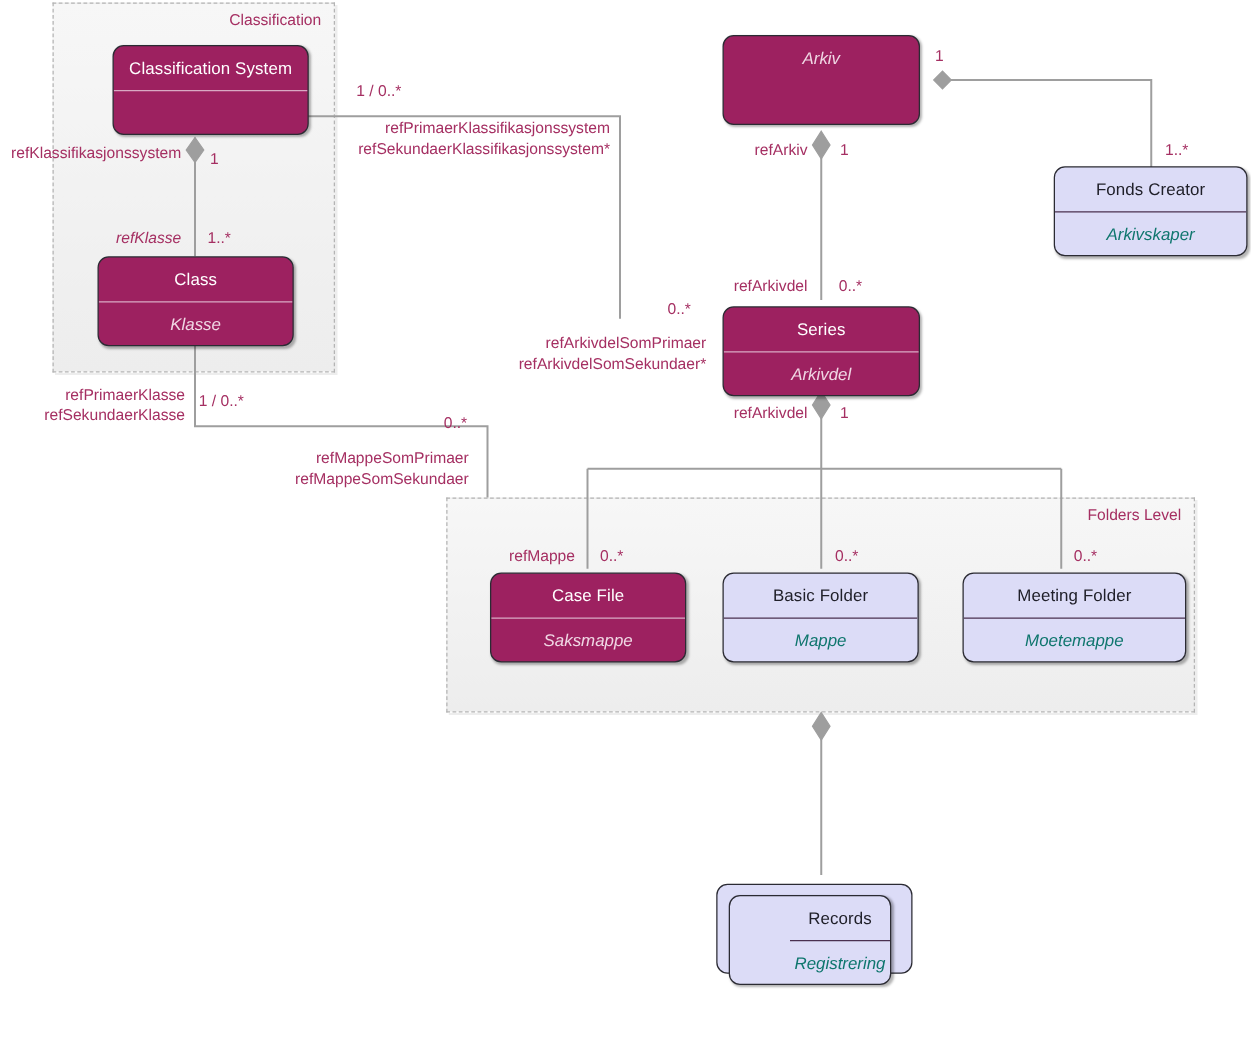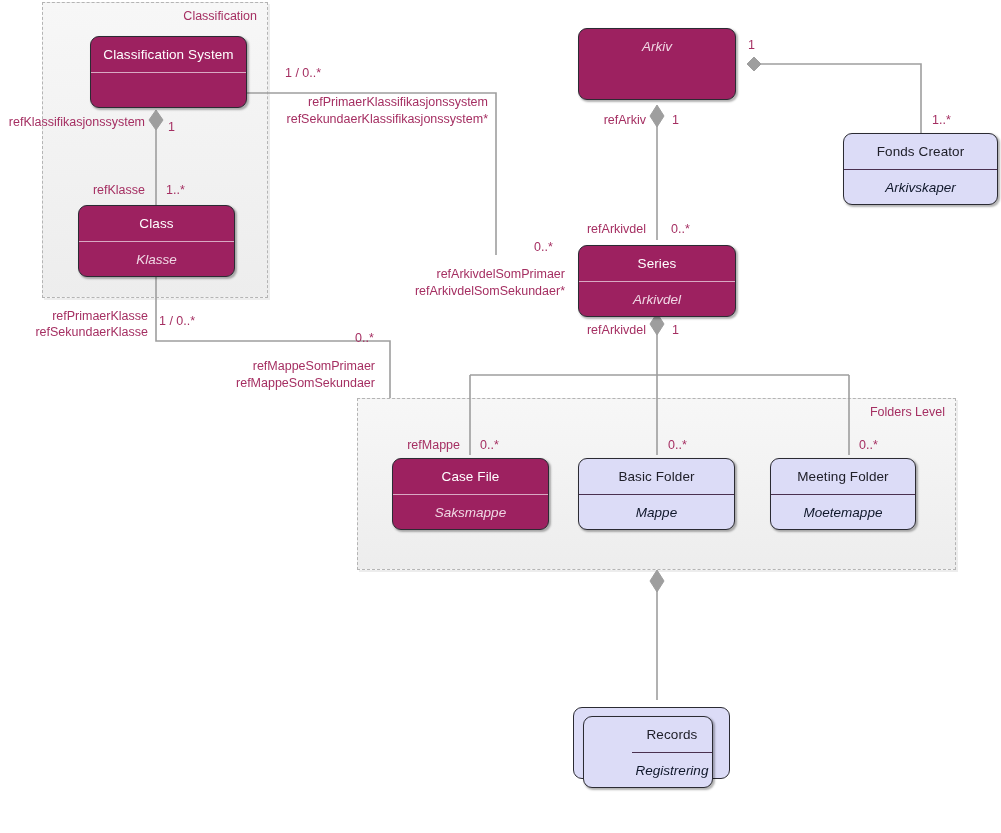--- a/index.html
+++ b/index.html
@@ -59,21 +59,21 @@
     font-style:italic;
     white-space:nowrap;
   }
   
   .uml.maroon{background:#9d2160;}
   .uml.maroon .name{color:#ffffff;border-bottom:1.4px solid #d9a9c3;}
   .uml.maroon .alias{color:#f0d7e4;}
   
   .uml.lav{background:#dcdcf7;}
   .uml.lav .name{color:#20202a;border-bottom:1.4px solid #4a3050;}
-  .uml.lav .alias{color:#0f172a;}
+  .uml.lav .alias{color:#0f766e;}
 
   
   .stack-back{
     position:absolute;
     border-radius:9px;
     background:#dcdcf7;
     border:1.6px solid #2b2b33;
     box-sizing:border-box;
   }
 
@@ -159,35 +159,35 @@
   <div class="uml maroon" style="left:578px;top:245px;width:158px;height:72px;">
     <div class="name">Series</div>
     <div class="alias">Arkivdel</div>
   </div>
 
   <div class="uml lav" style="left:578px;top:458px;width:157px;height:72px;">
     <div class="name">Basic Folder</div>
     <div class="alias">Mappe</div>
   </div>
 
-  <div class="uml lav" style="left:770px;top:458px;width:146px;height:72px;">
+  <div class="uml lav" style="left:770px;top:458px;width:179px;height:72px;">
     <div class="name">Meeting Folder</div>
     <div class="alias">Moetemappe</div>
   </div>
 
   <div class="stack-back" style="left:573px;top:707px;width:157px;height:72px;"></div>
   <div class="uml lav" style="left:583px;top:716px;width:130px;height:72px;padding-left:48px;">
     <div class="name">Records</div>
     <div class="alias">Registrering</div>
   </div>
 
   <div class="lbl r" style="left:-3px;top:115px;width:148px;">refKlassifikasjonssystem</div>
   <div class="lbl" style="left:168px;top:120px;">1</div>
 
-  <div class="lbl r" style="left:40px;top:183px;width:105px;">refKlasse</div>
+  <div class="lbl r" style="left:40px;top:183px;width:105px;font-style:italic;">refKlasse</div>
   <div class="lbl" style="left:166px;top:183px;">1..*</div>
 
   <div class="lbl" style="left:285px;top:66px;">1 / 0..*</div>
   <div class="lbl c" style="left:272px;top:95px;width:216px;">refPrimaerKlassifikasjonssystem</div>
   <div class="lbl c" style="left:272px;top:112px;width:216px;">refSekundaerKlassifikasjonssystem*</div>
 
   <div class="lbl r" style="left:10px;top:309px;width:138px;">refPrimaerKlasse</div>
   <div class="lbl r" style="left:10px;top:325px;width:138px;">refSekundaerKlasse</div>
   <div class="lbl" style="left:159px;top:314px;">1 / 0..*</div>
 

